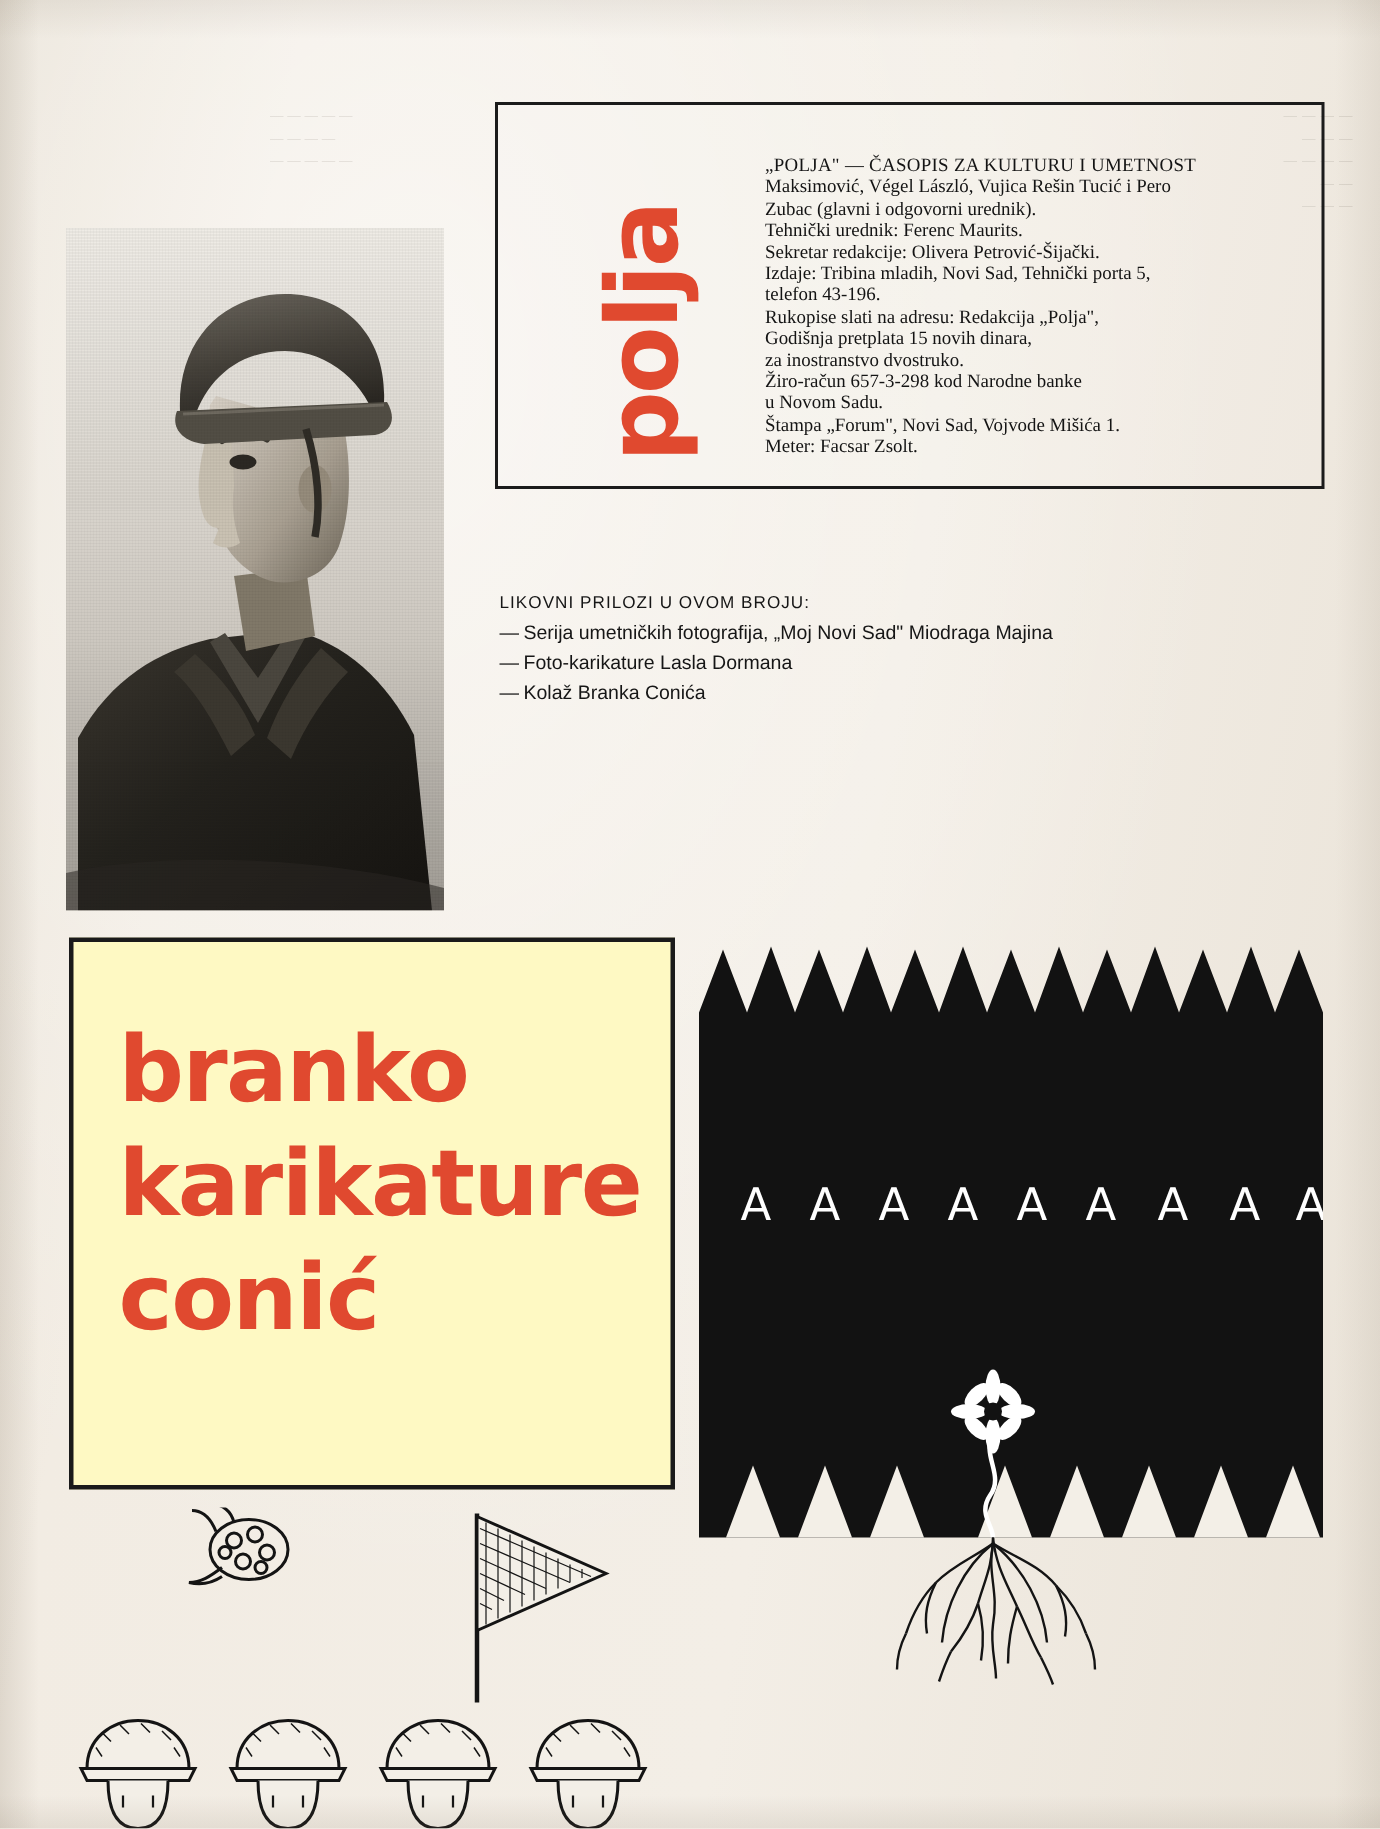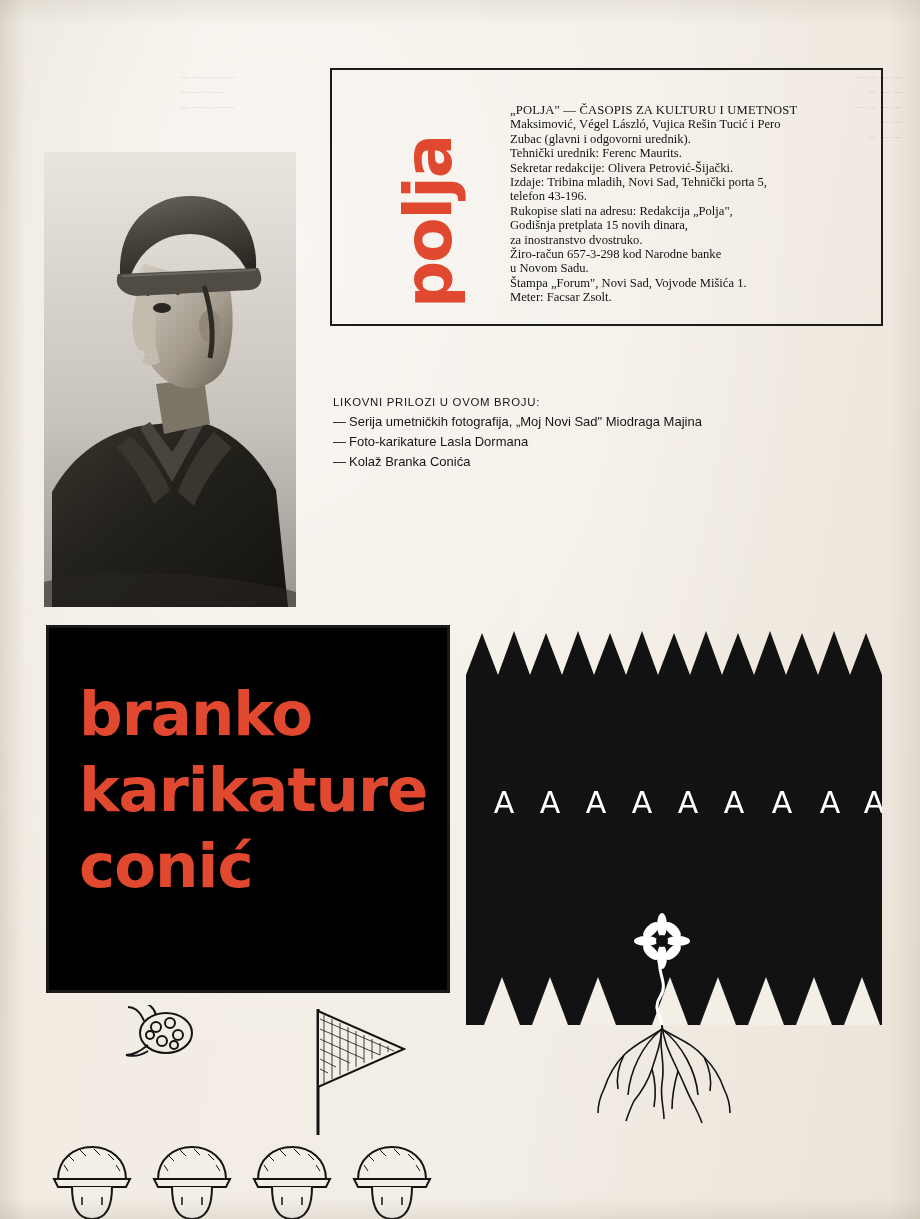--- a/index.html
+++ b/index.html
@@ -155,21 +155,21 @@
   .photo svg { position: absolute; inset: 0; }
 
   
   .brankobox {
     position: absolute;
     left: 46px;
     top: 625px;
     width: 404px;
     height: 368px;
     border: 3px solid #1a1a1a;
-    background: #000000;
+    background: #fef9c3;
     box-sizing: border-box;
   }
   .brankobox .lines {
     position: absolute;
     left: 30px;
     top: 48px;
     right: 14px;
   }
   .brankobox .line {
     font-family: "DejaVu Sans", sans-serif;

